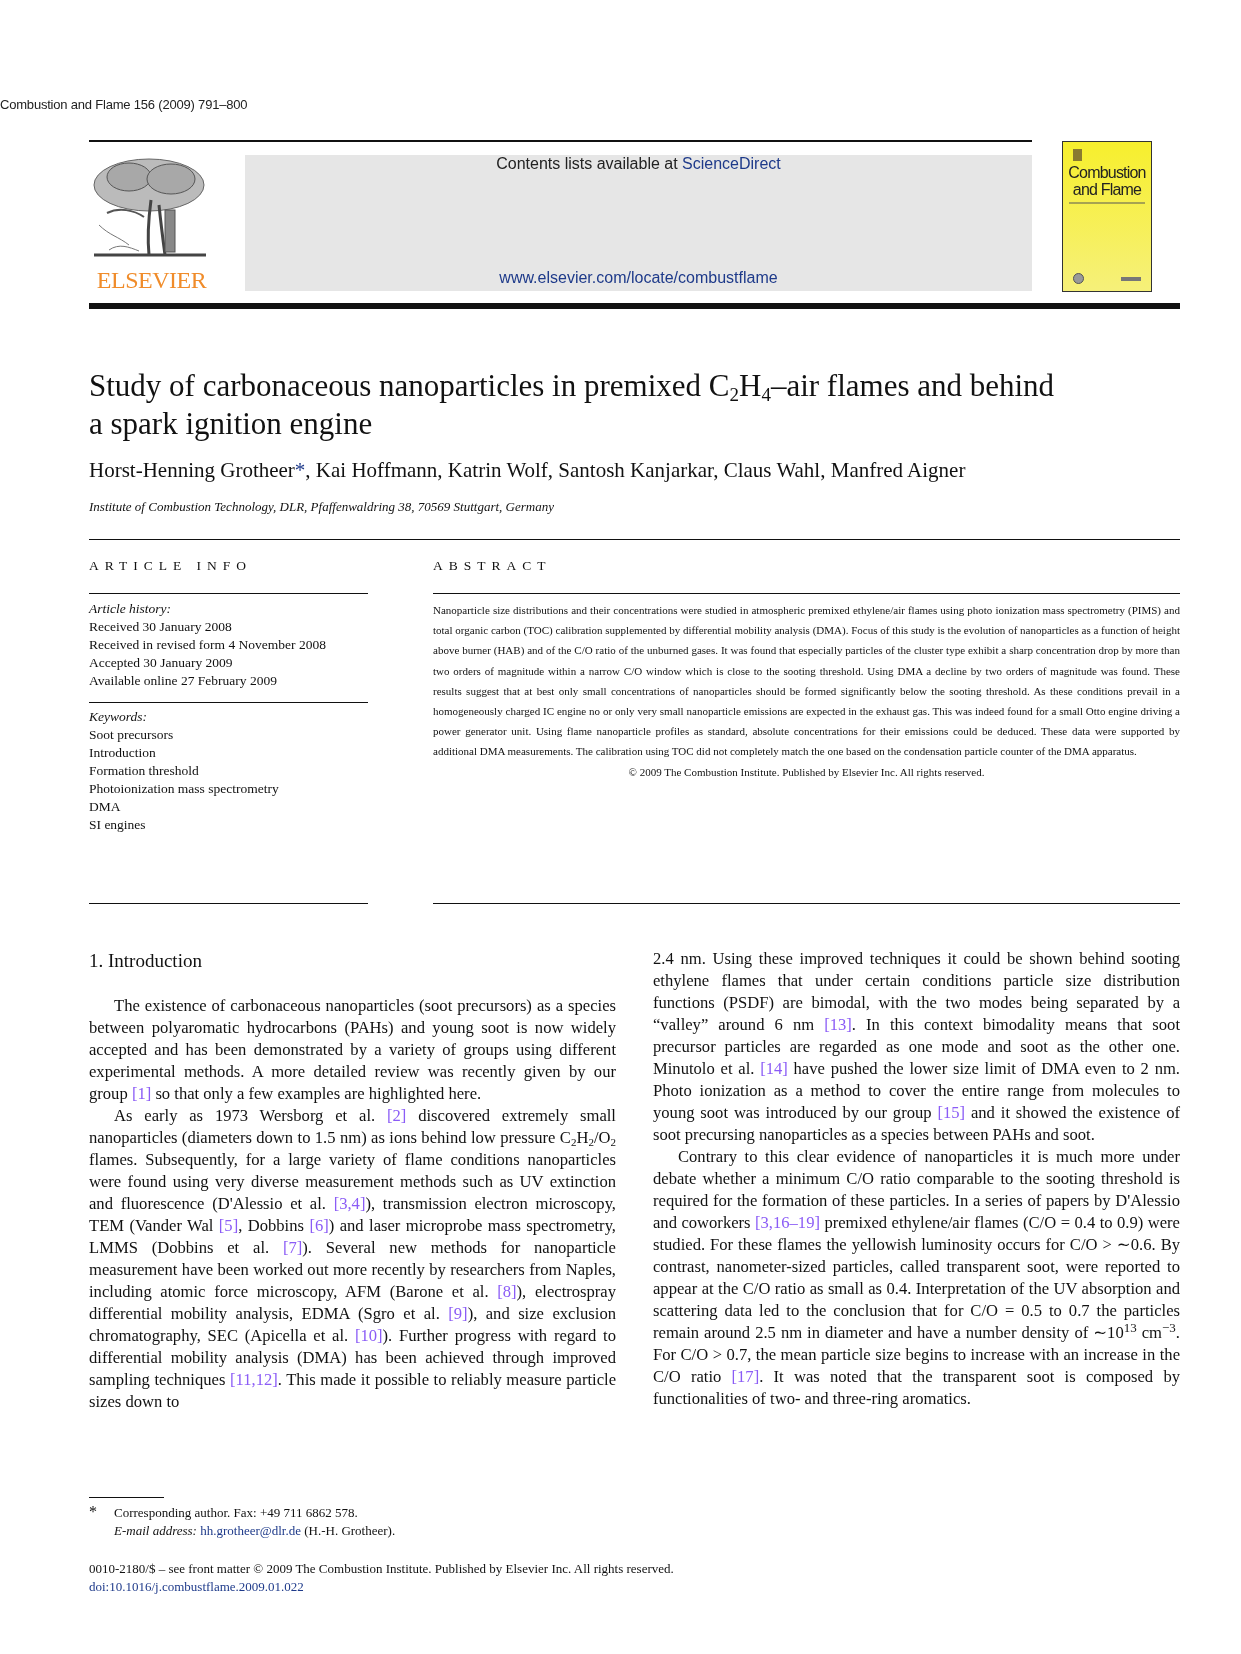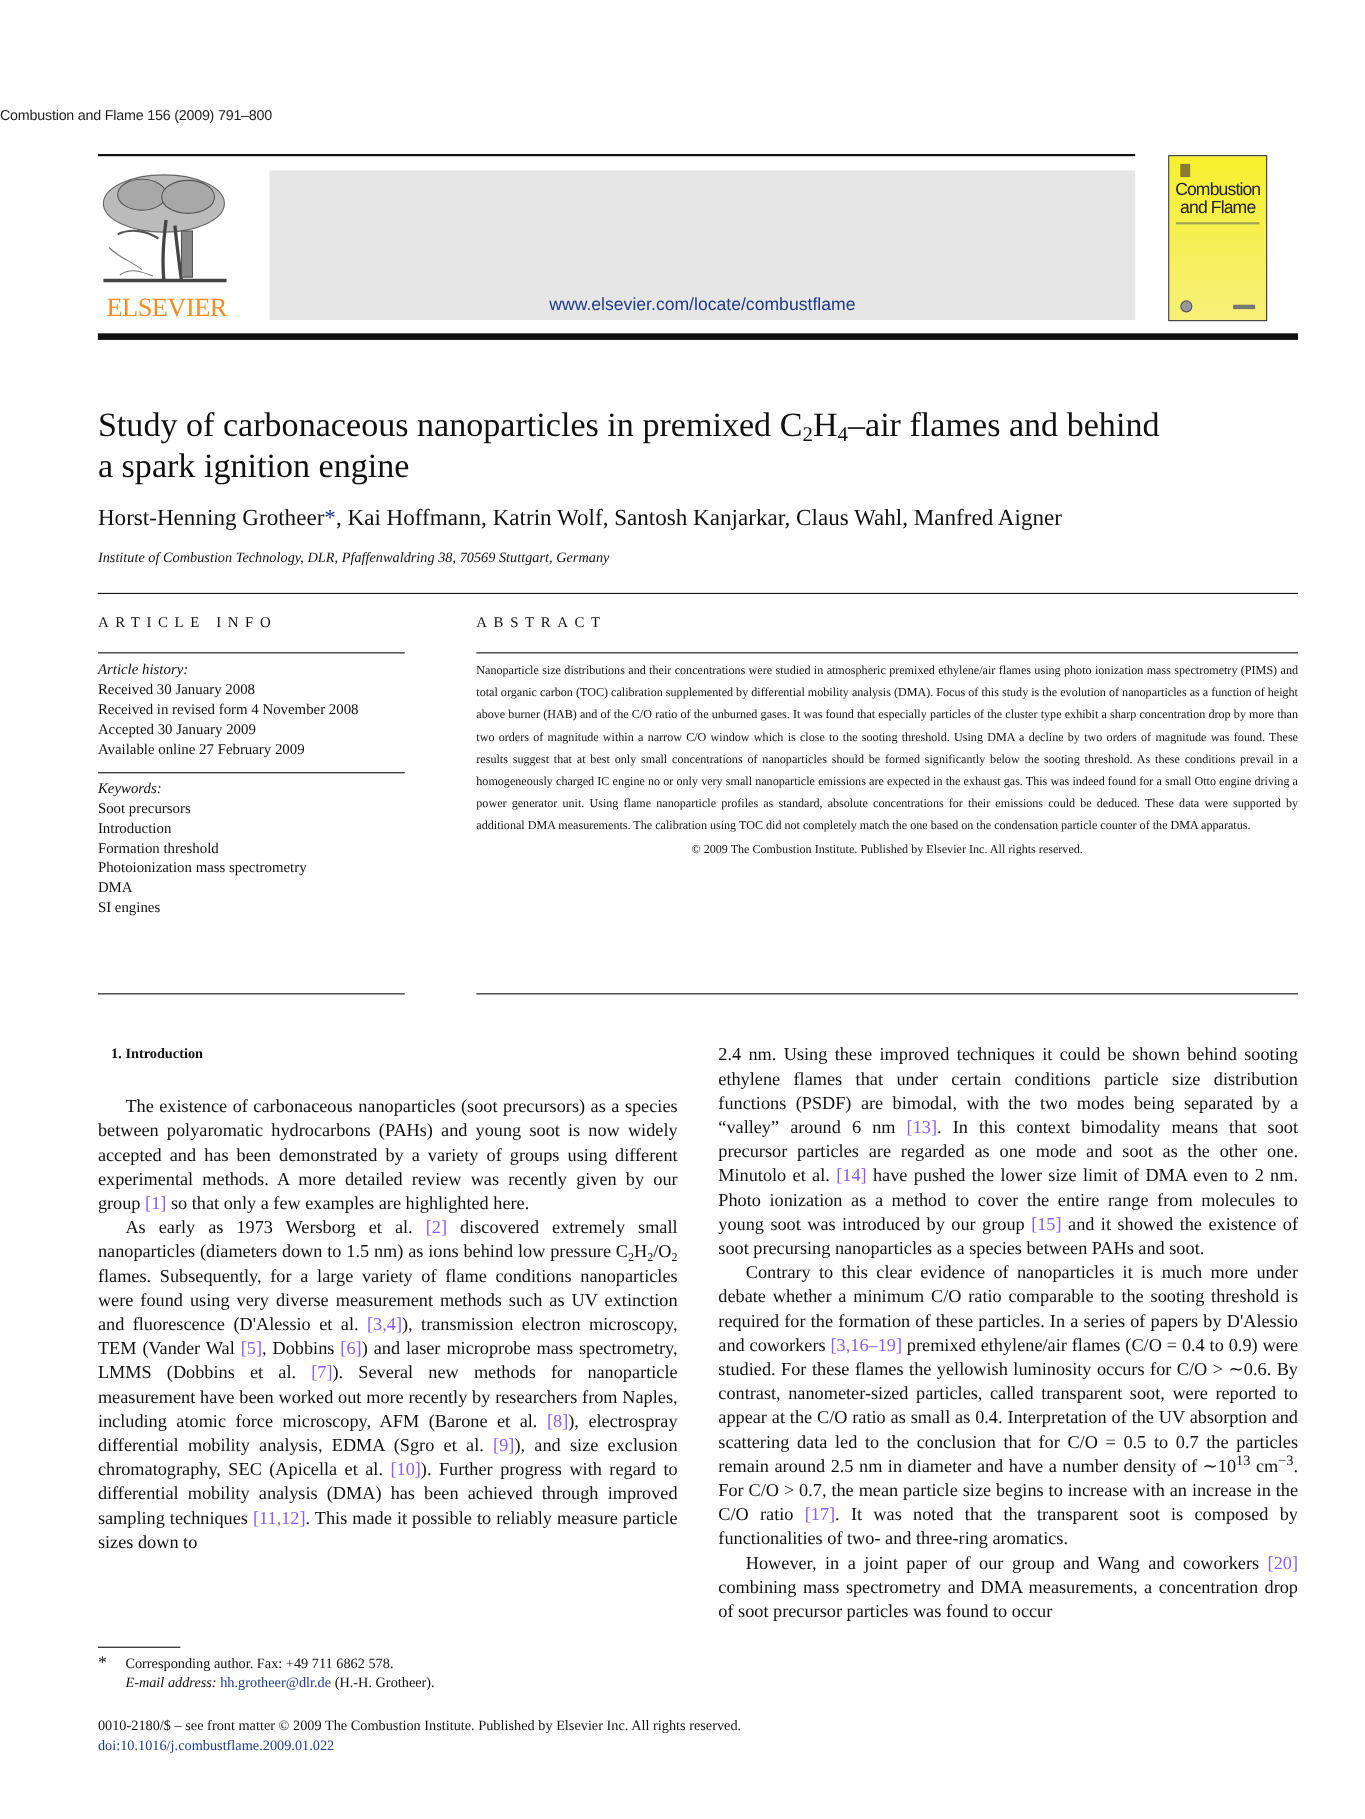--- a/index.html
+++ b/index.html
@@ -45,21 +45,21 @@
   .rule-ab3 { top: 903px; left: 433px; width: 747px; height: 1px; background: #111; }
 
   .col { font-size: 16.6px; line-height: 22px; text-align: justify; width: 527px; }
   .col p { margin: 0; text-indent: 25px; }
   .col p.noindent { text-indent: 0; }
   .col .ref { color: #8b5cf6; }
   .col sub { font-size: 11px; vertical-align: -3px; line-height: 0; }
   .col sup { font-size: 13px; vertical-align: 6px; line-height: 0; }
   .col-left { top: 995px; left: 89px; }
   .col-right { top: 948px; left: 653px; }
-  .sec-head { top: 950px; left: 89px; font-size: 13px; font-weight: bold; margin-left: 12px; }
+  .sec-head { top: 950px; left: 89px; font-size: 19px; font-weight: normal; }
 
   .fn-rule { top: 1497px; left: 89px; width: 75px; height: 1px; background: #111; }
   .footnote { top: 1503px; left: 89px; font-size: 13px; line-height: 18px; }
   .footnote .star { display: inline-block; width: 25px; font-size: 16px; }
   .footnote .email-label { font-style: italic; }
   .footnote .link { color: #1e3a8a; }
   .fn-line2 { padding-left: 25px; }
   .pub-foot { top: 1560px; left: 89px; font-size: 13px; line-height: 18px; }
   .pub-foot .link { color: #1e3a8a; }
 </style>
@@ -81,20 +81,23 @@
       <path d="M10 70 C20 80 30 82 40 90" stroke="#777"></path>
       <rect x="76" y="55" width="10" height="42" fill="#888"></rect>
       <path d="M5 100 L117 100" stroke="#444" stroke-width="3"></path>
       <path d="M20 95 C30 88 40 92 50 96" stroke="#777"></path>
     </g>
   </svg>
   <div class="elsevier-word">ELSEVIER</div>
 </div>
 
 <div class="abs banner">
+  <div class="banner-contents">
+    <span>Contents lists available at </span><span class="link">ScienceDirect</span>
+  </div>
   <div class="banner-url">www.elsevier.com/locate/combustflame</div>
 </div>
 
 <div class="abs cover">
   <div class="cover-elsevier-tiny"></div>
   <div class="cover-title">
     <div>Combustion</div>
     <div>and Flame</div>
   </div>
   <div class="cover-sub"></div>
@@ -154,21 +157,20 @@
 <div class="abs sec-head">1. Introduction</div>
 
 <div class="abs col col-left">
   <p><span>The existence of carbonaceous nanoparticles (soot precursors) as a species between polyaromatic hydrocarbons (PAHs) and young soot is now widely accepted and has been demonstrated by a variety of groups using different experimental methods. A more detailed review was recently given by our group </span><span class="ref">[1]</span><span> so that only a few examples are highlighted here.</span></p>
   <p><span>As early as 1973 Wersborg et al. </span><span class="ref">[2]</span><span> discovered extremely small nanoparticles (diameters down to 1.5 nm) as ions behind low pressure C</span><sub>2</sub><span>H</span><sub>2</sub><span>/O</span><sub>2</sub><span> flames. Subsequently, for a large variety of flame conditions nanoparticles were found using very diverse measurement methods such as UV extinction and fluorescence (D'Alessio et al. </span><span class="ref">[3,4]</span><span>), transmission electron microscopy, TEM (Vander Wal </span><span class="ref">[5]</span><span>, Dobbins </span><span class="ref">[6]</span><span>) and laser microprobe mass spectrometry, LMMS (Dobbins et al. </span><span class="ref">[7]</span><span>). Several new methods for nanoparticle measurement have been worked out more recently by researchers from Naples, including atomic force microscopy, AFM (Barone et al. </span><span class="ref">[8]</span><span>), electrospray differential mobility analysis, EDMA (Sgro et al. </span><span class="ref">[9]</span><span>), and size exclusion chromatography, SEC (Apicella et al. </span><span class="ref">[10]</span><span>). Further progress with regard to differential mobility analysis (DMA) has been achieved through improved sampling techniques </span><span class="ref">[11,12]</span><span>. This made it possible to reliably measure particle sizes down to</span></p>
 </div>
 
 <div class="abs col col-right">
   <p class="noindent"><span>2.4 nm. Using these improved techniques it could be shown behind sooting ethylene flames that under certain conditions particle size distribution functions (PSDF) are bimodal, with the two modes being separated by a “valley” around 6 nm </span><span class="ref">[13]</span><span>. In this context bimodality means that soot precursor particles are regarded as one mode and soot as the other one. Minutolo et al. </span><span class="ref">[14]</span><span> have pushed the lower size limit of DMA even to 2 nm. Photo ionization as a method to cover the entire range from molecules to young soot was introduced by our group </span><span class="ref">[15]</span><span> and it showed the existence of soot precursing nanoparticles as a species between PAHs and soot.</span></p>
   <p><span>Contrary to this clear evidence of nanoparticles it is much more under debate whether a minimum C/O ratio comparable to the sooting threshold is required for the formation of these particles. In a series of papers by D'Alessio and coworkers </span><span class="ref">[3,16–19]</span><span> premixed ethylene/air flames (C/O = 0.4 to 0.9) were studied. For these flames the yellowish luminosity occurs for C/O &gt; ∼0.6. By contrast, nanometer-sized particles, called transparent soot, were reported to appear at the C/O ratio as small as 0.4. Interpretation of the UV absorption and scattering data led to the conclusion that for C/O = 0.5 to 0.7 the particles remain around 2.5 nm in diameter and have a number density of ∼10</span><sup>13</sup><span> cm</span><sup>−3</sup><span>. For C/O &gt; 0.7, the mean particle size begins to increase with an increase in the C/O ratio </span><span class="ref">[17]</span><span>. It was noted that the transparent soot is composed by functionalities of two- and three-ring aromatics.</span></p>
-  <p><span>However, in a joint paper of our group and Wang and coworkers </span><span class="ref">[20]</span><span> combining mass spectrometry and DMA measurements, a concentration drop of soot precursor particles was found to occur</span></p>
 </div>
 
 <div class="abs fn-rule"></div>
 <div class="abs footnote">
   <div><span class="star">*</span><span>Corresponding author. Fax: +49 711 6862 578.</span></div>
   <div class="fn-line2"><span class="email-label">E-mail address:</span> <span class="link">hh.grotheer@dlr.de</span><span> (H.-H. Grotheer).</span></div>
 </div>
 
 <div class="abs pub-foot">
   <div>0010-2180/$ – see front matter  © 2009 The Combustion Institute. Published by Elsevier Inc. All rights reserved.</div>

